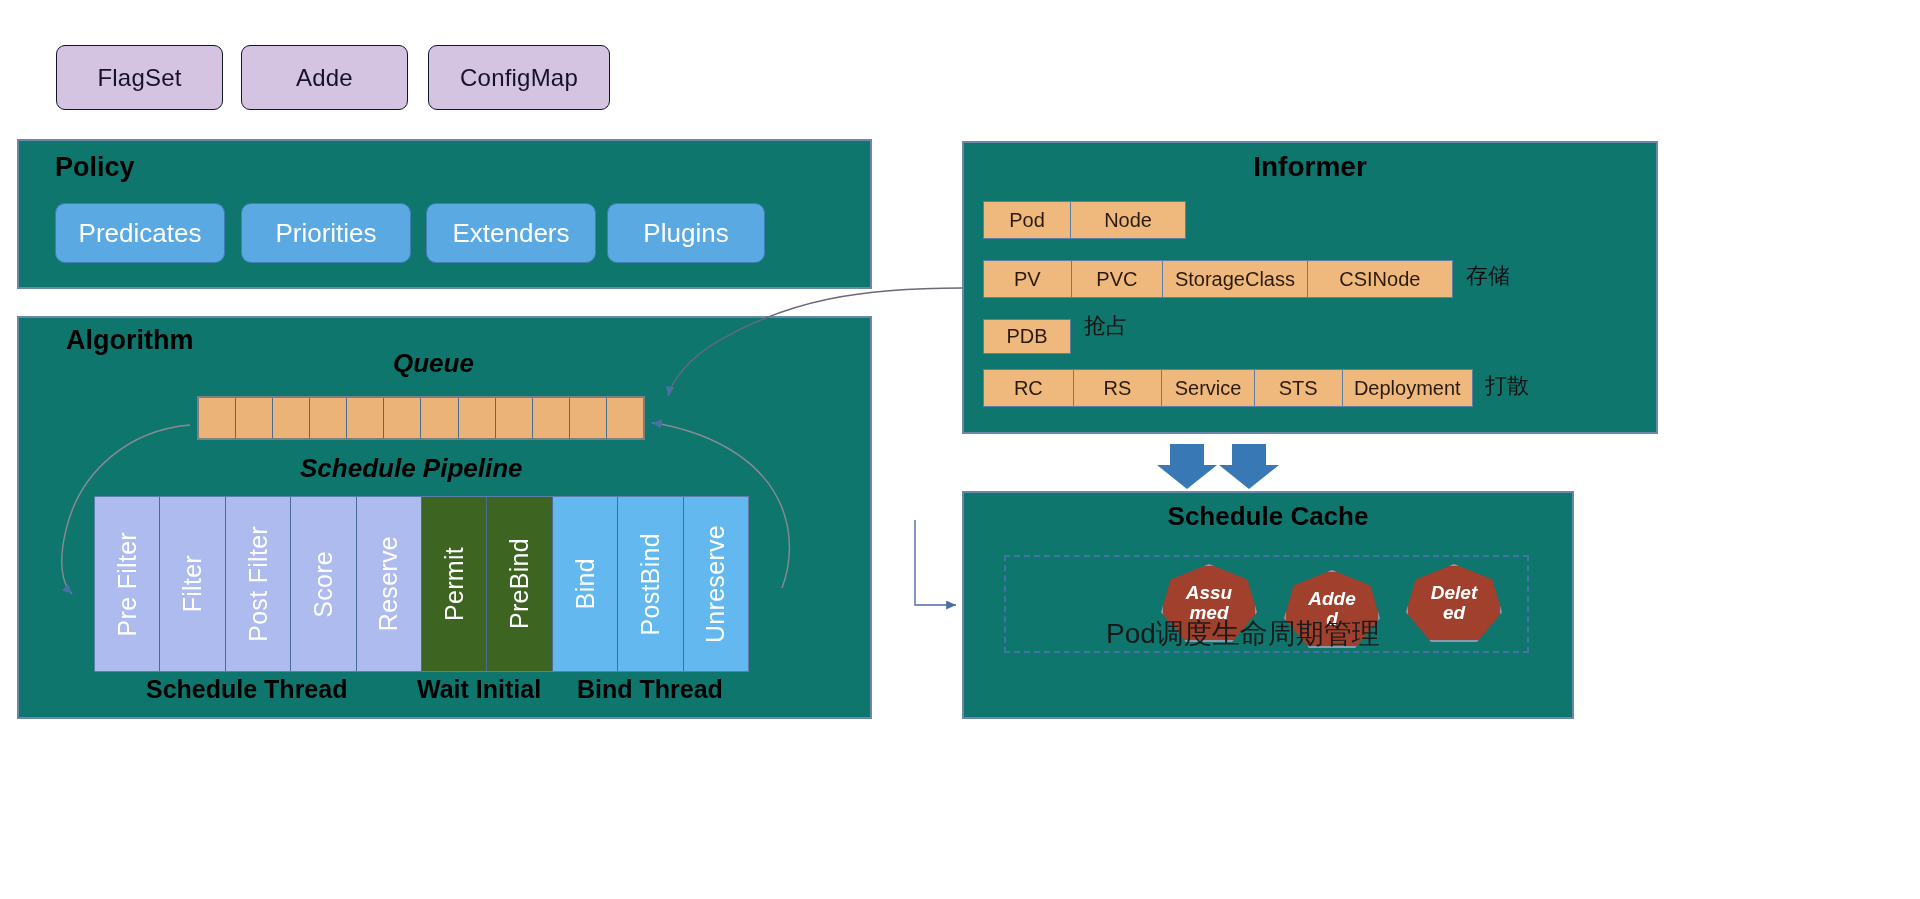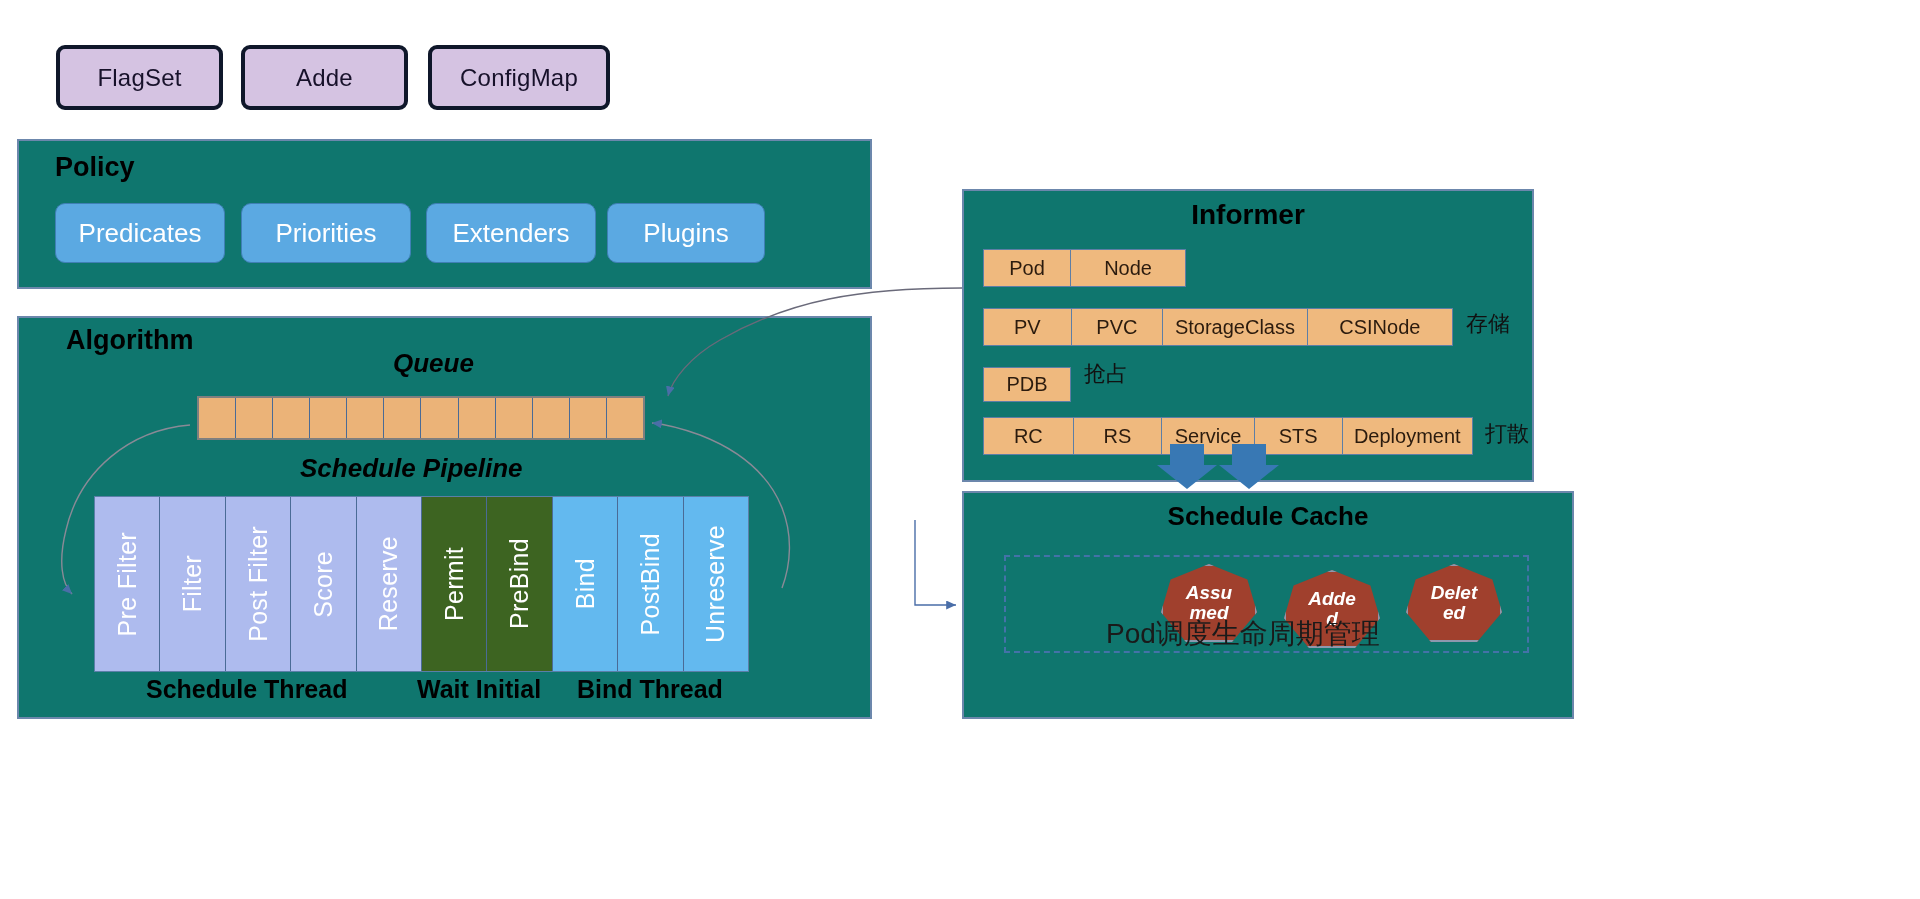--- a/index.html
+++ b/index.html
@@ -21,21 +21,21 @@
     width: 1920px;
     height: 899px;
   }
 
   
   .abs { position: absolute; box-sizing: border-box; }
 
   
   .src-chip {
     background: #d5c3e2;
-    border: 4px solid #0f172a;
+    border: 1px solid #0f172a;
     border-radius: 9px;
     display: flex;
     align-items: center;
     justify-content: center;
     font-size: 24px;
     color: #17112a;
     letter-spacing: 0.2px;
   }
 
   
@@ -265,21 +265,21 @@
         <div class="stage bind">
           <span class="stage-label">Unreserve</span>
         </div>
       </div>
 
     <div class="thread-label" style="left:127px; top:357px;">Schedule Thread</div>
     <div class="thread-label" style="left:398px; top:357px;">Wait Initial</div>
     <div class="thread-label" style="left:558px; top:357px;">Bind Thread</div>
   </div>
 
-  <div class="abs frame" style="left:962px; top:141px; width:572px; height:293px;margin-top:48px;">
+  <div class="abs frame" style="left:962px; top:141px; width:696px; height:293px;">
 
     <div class="frame-title" style="left:0; right:0; top:8px; text-align:center; font-size:28px;">Informer</div>
 
     <div class="abs res-row" style="left:19px; top:117px; width:470px; height:38px;">
       <div class="res-cell" style="width:88px;">PV</div>
       <div class="res-cell" style="width:92px;">PVC</div>
       <div class="res-cell" style="width:145px;">StorageClass</div>
       <div class="res-cell" style="width:145px;">CSINode</div>
     </div>
 

